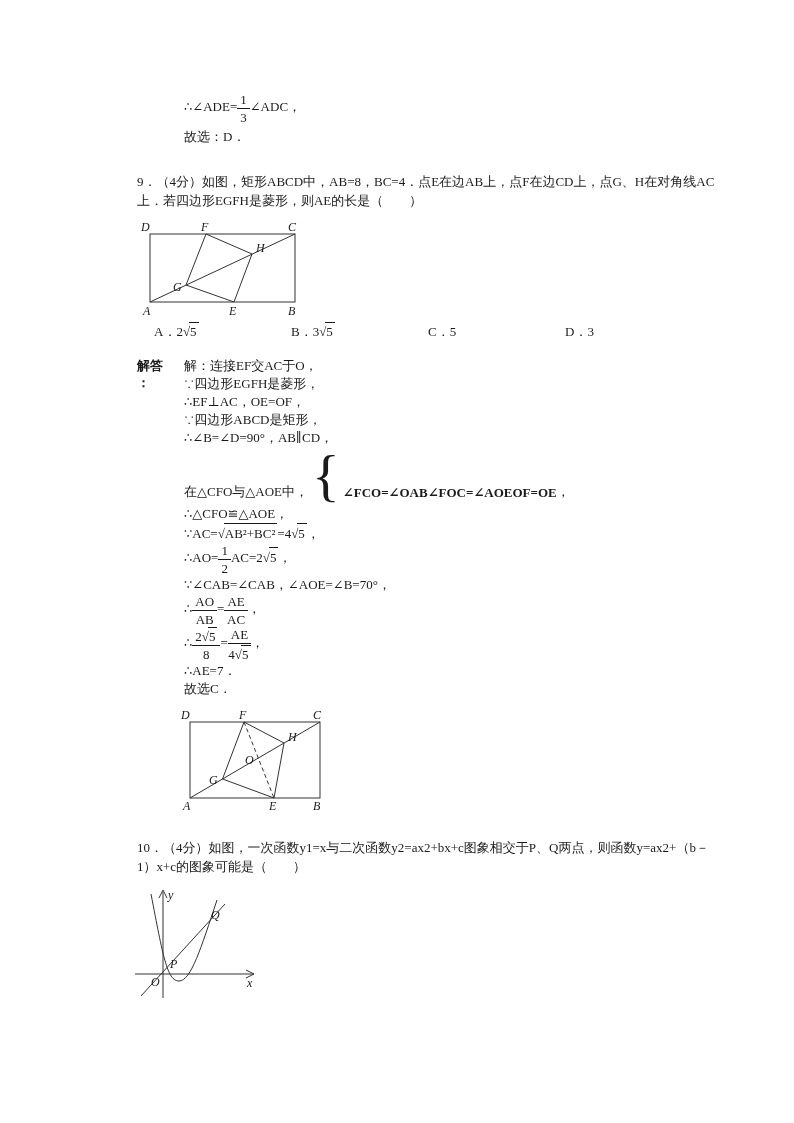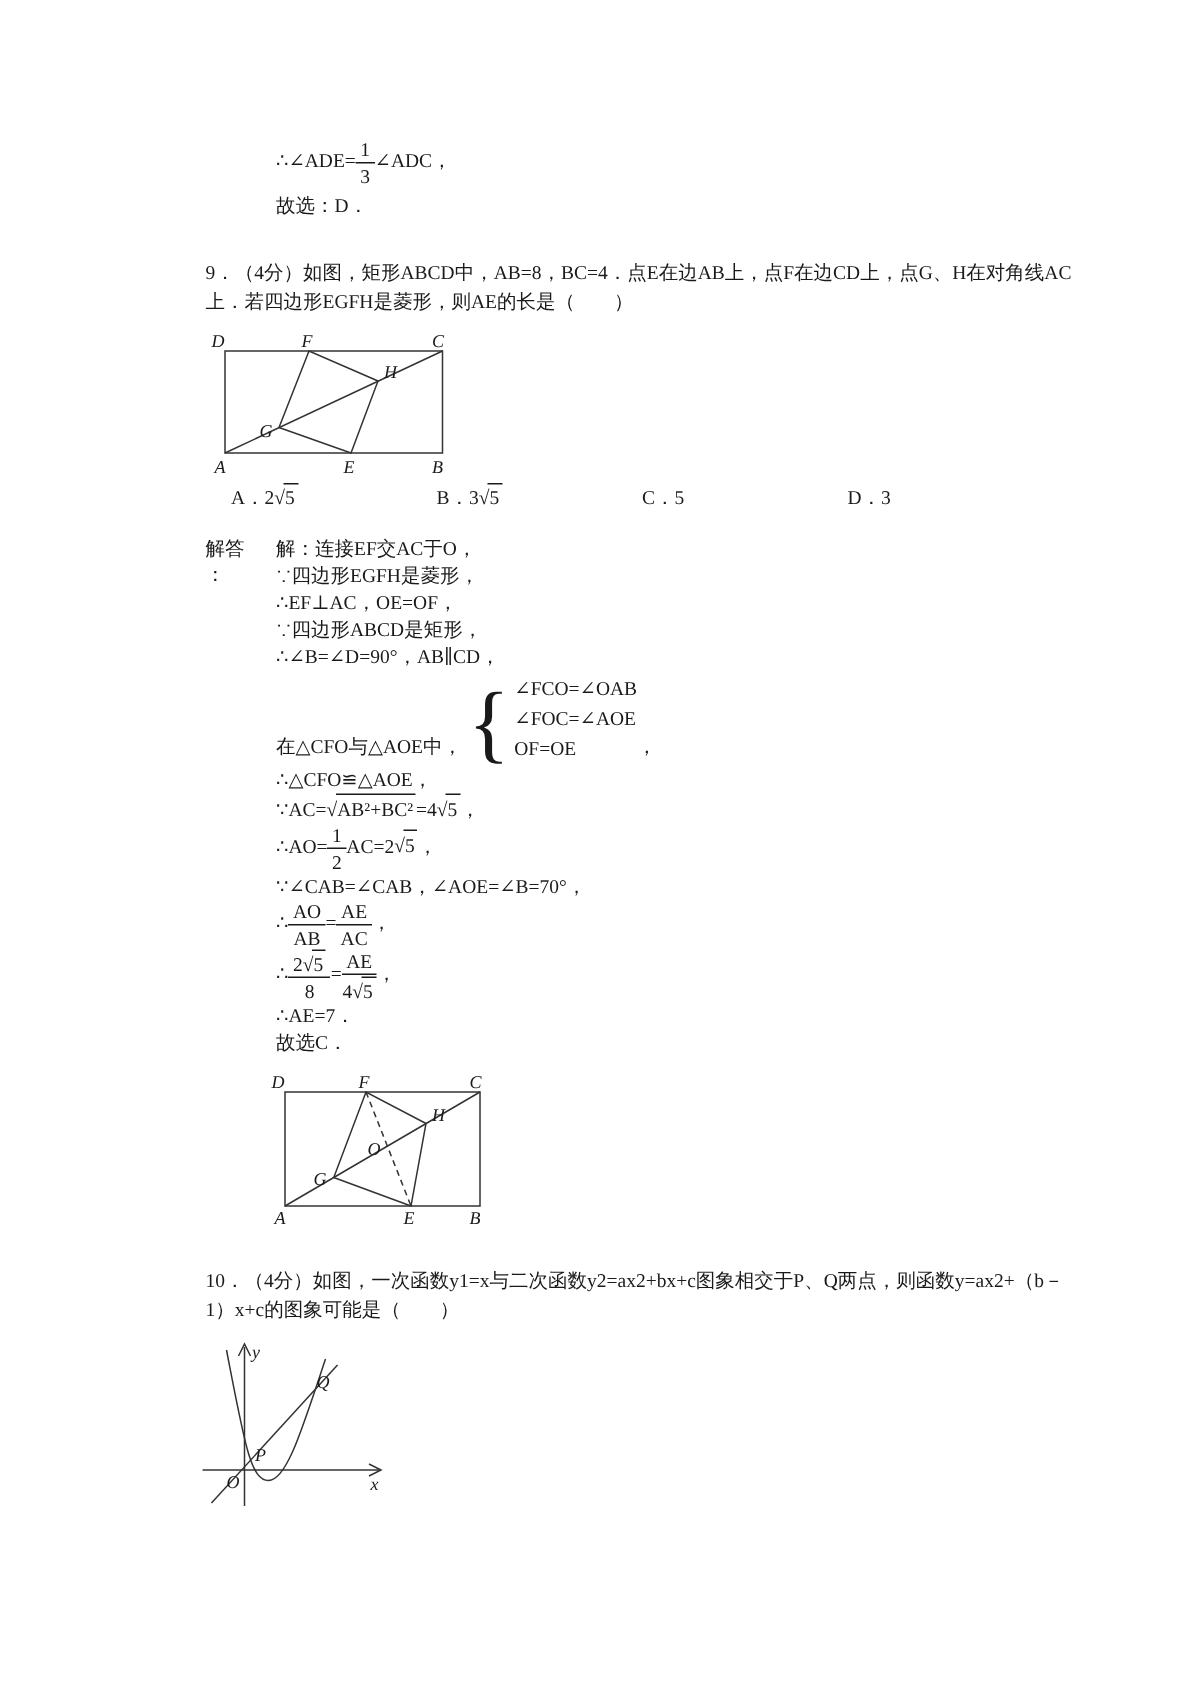--- a/index.html
+++ b/index.html
@@ -9,35 +9,35 @@
     overflow:hidden; position:relative;margin-left:24px;
   }
   .top-line1 { margin:92px 0 0 160px; }
   .top-line2 { margin:3px 0 0 160px; }
   .q-text { margin:26px 0 0 113px; width:582px; line-height:19px; }
   .fig-block { display:block; margin:8px 0 0 116px; }
   .fig text { font-size:12px; font-style:italic; fill:#1a1a1a; font-family:"Liberation Serif",serif; }
   .options { margin:4px 0 0 130px; }
   .option { display:inline-block; width:137px; }
   .solution { display:flex; margin:16px 0 0 113px; }
-  .sol-label { width:47px; line-height:17px; flex:0 0 47px; }
+  .sol-label { width:47px; line-height:17px; flex:0 0 47px;font-weight:bold; }
   .sol-body { flex:1; }
   .sol-line { line-height:18px; }
   .frac {
     display:inline-flex; flex-direction:column; vertical-align:middle;
     text-align:center; line-height:15px;
   }
   .frac .num { border-bottom:1px solid #1a1a1a; padding:0 3px 1px; }
   .frac .den { padding-top:1px; }
   .sqrt { white-space:nowrap; }
   .rad-body { display:inline-block; border-top:1px solid #1a1a1a; padding:1px 2px 0 1px; margin-left:-1px; }
   .system-line { display:flex; align-items:flex-end; margin:2px 0; }
   .sys-prefix, .sys-suffix { padding-bottom:2px; white-space:nowrap; }
   .brace { font-size:58px; line-height:54px; font-weight:400; margin:0 3px 0 4px; }
-  .equations { display:flex; flex-direction:column; line-height:20px; }
+  .equations { display:flex; flex-direction:row; line-height:20px;font-weight:bold; }
   .fig2-block { display:block; margin:6px 0 0 -6px; }
   .fig3-block { display:block; margin:10px 0 0 103px; }
 </style>
 </head>
 <body>
 
 <div class="page">
 
   <div class="top-line1">
     <span>∴∠ADE=</span><span class="frac">

